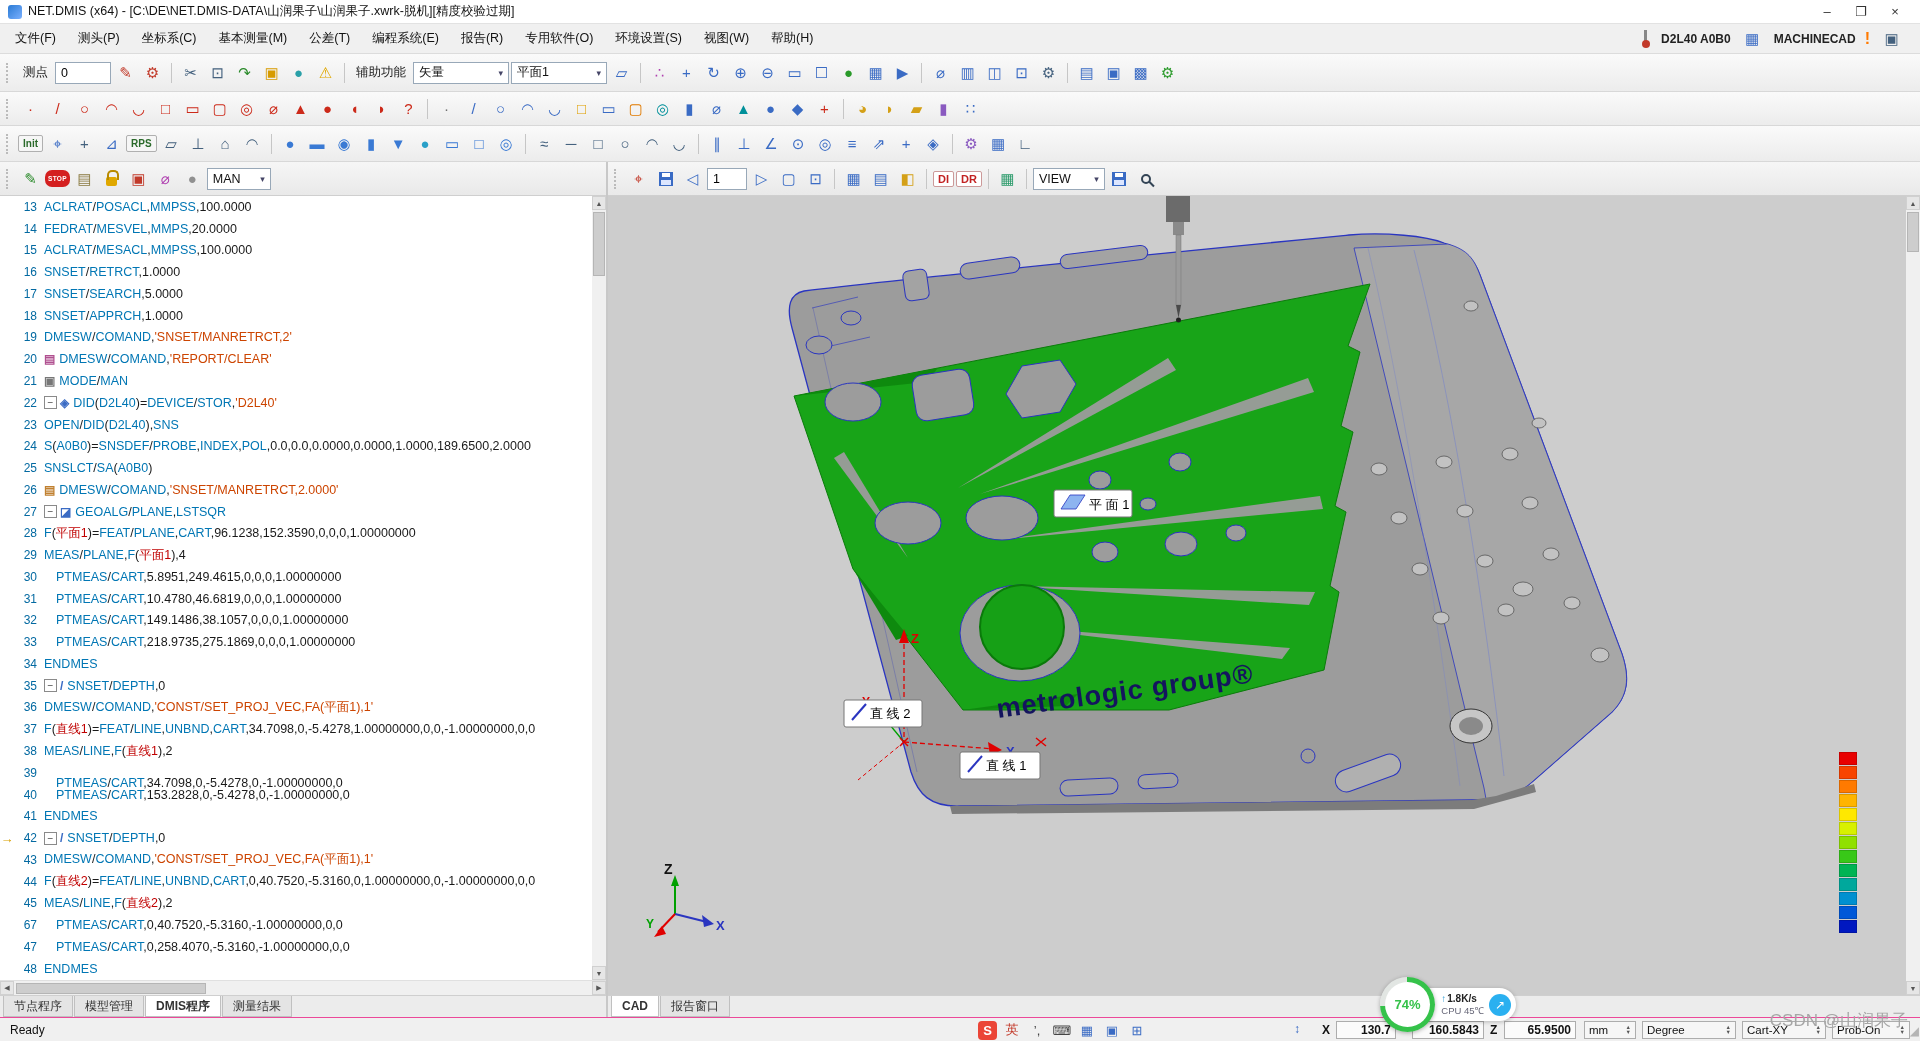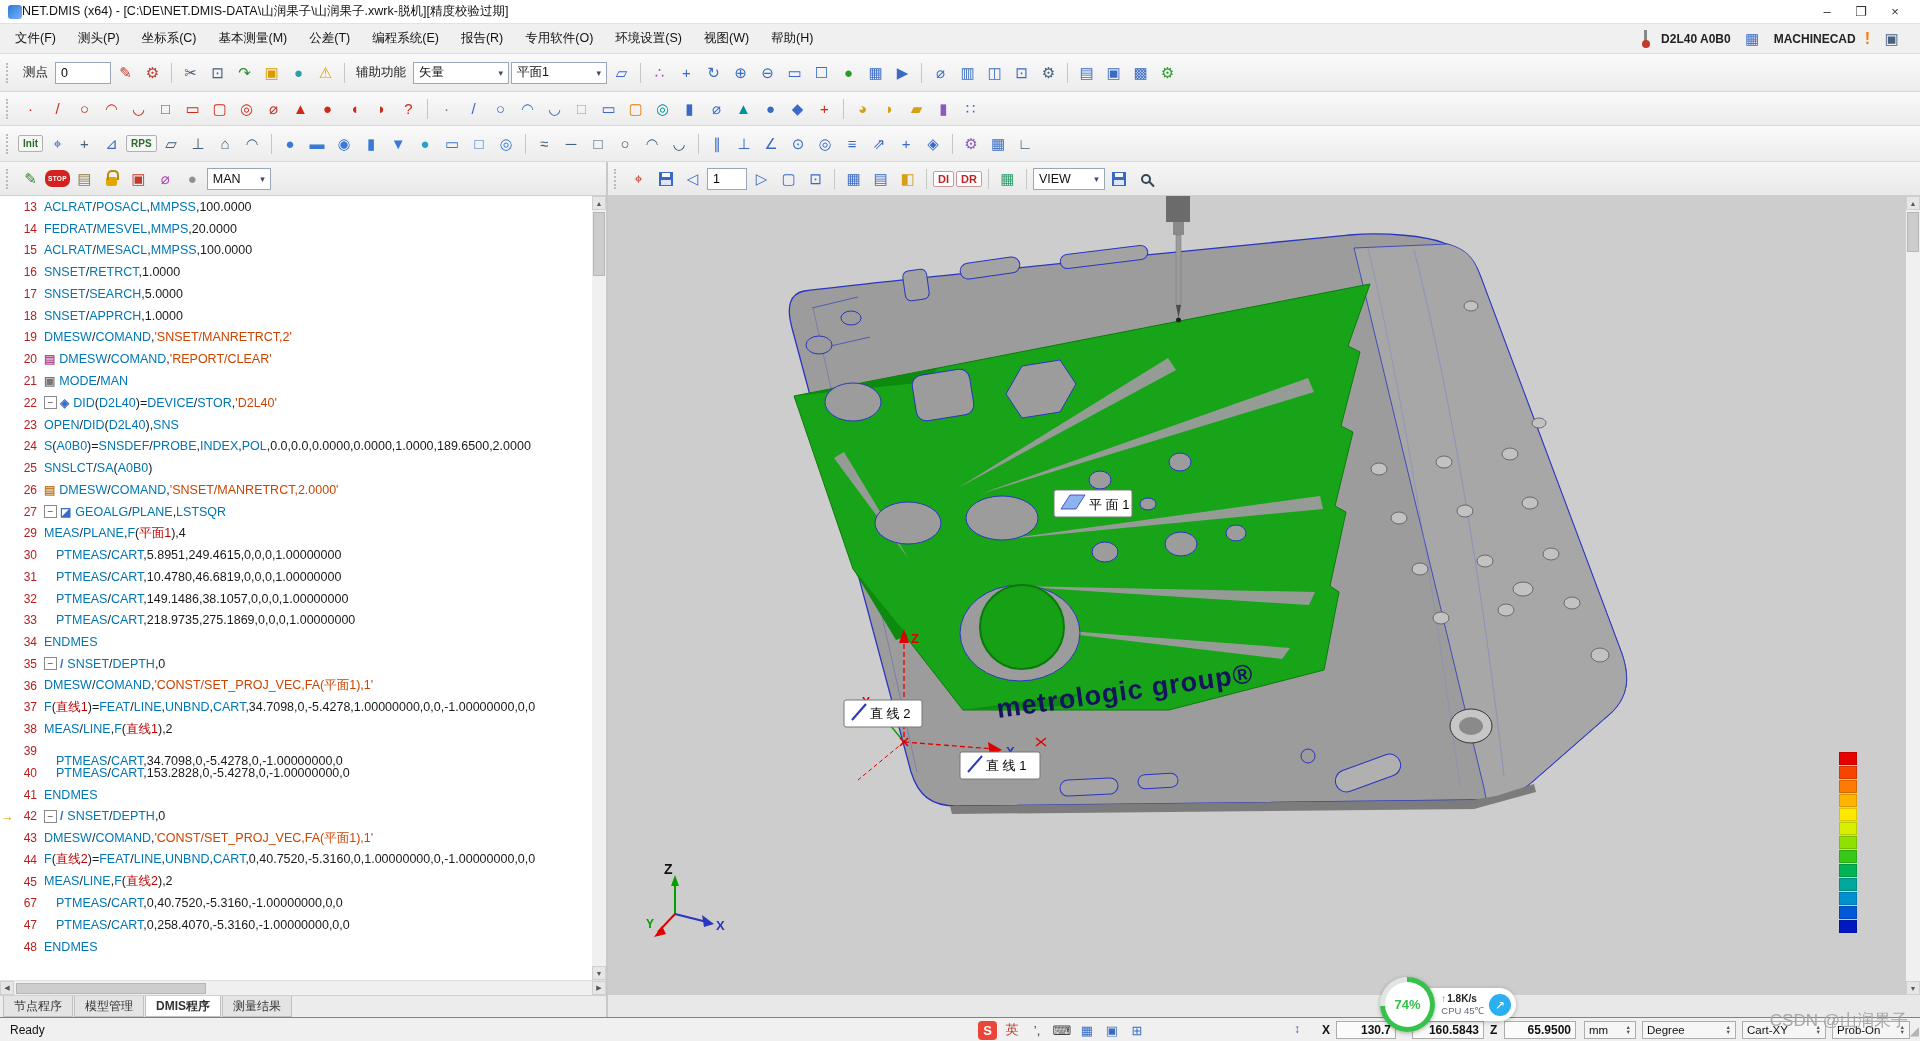--- a/index.html
+++ b/index.html
@@ -1,21 +1,21 @@
 <!DOCTYPE html>
 <html><head>
 <meta charset="utf-8">
 <style>
   *{box-sizing:border-box;margin:0;padding:0}
   html,body{width:1920px;height:1041px;overflow:hidden}
   body{font-family:"Liberation Sans",sans-serif;font-size:13px;background:#f0f0f0;color:#111}
   .app{position:relative;width:1920px;height:1041px;overflow:hidden;background:#f0f0f0}
 
   
-  .titlebar{height:24px;background:#fff;display:flex;align-items:center;padding:0 8px;border-bottom:1px solid #e2e2e2}
+  .titlebar{height:24px;background:#fff;display:flex;align-items:center;padding:0 8px;gap:6px;border-bottom:1px solid #e2e2e2}
   .appicon{width:14px;height:14px;border-radius:3px;background:linear-gradient(135deg,#2a7ad4,#7ab0ff);flex:none}
   .title{font-size:12.5px;color:#111;white-space:nowrap}
   .wctrls{margin-left:auto;display:flex}
   .wctrl{width:34px;text-align:center;color:#333;font-size:13px;cursor:default}
 
   
   .menubar{height:30px;display:flex;align-items:center;background:#f0f0f0;border-bottom:1px solid #dcdcdc;padding:0 4px}
   .mitem{padding:0 11px;height:22px;display:flex;align-items:center;font-size:12.5px;white-space:nowrap}
   .menu-right{margin-left:auto;display:flex;align-items:center;gap:9px;padding-right:12px}
   .mtext{font-size:12px;font-weight:bold;color:#222;white-space:nowrap}
@@ -48,21 +48,21 @@
   .main{display:flex;height:855px}
   .lpanel{width:608px;display:flex;flex-direction:column;background:#fff;border-right:2px solid #c8c8c8;flex:none}
   .rpanel{flex:1;display:flex;flex-direction:column;background:#e8e8e8;min-width:0}
   .lptb,.cadtb{height:34px;background:linear-gradient(#f6f6f6,#e9e9e9);border-bottom:1px solid #cfcfcf}
 
   
   .editor{display:flex;height:784px;background:#fff;overflow:hidden}
   .elines{flex:1;overflow:hidden}
   .code-line{height:21.77px;display:flex;align-items:center;white-space:nowrap}
   .exec-arrow{width:14px;flex:none;color:#d8a000;font-weight:bold;font-size:13px;text-align:center}
-  .lineno{width:30px;flex:none;text-align:right;padding-right:7px;color:#b91c1c;font-size:12px}
+  .lineno{width:30px;flex:none;text-align:right;padding-right:7px;color:#0369a1;font-size:12px}
   .extras{display:flex;align-items:center;flex:none}
   .fold{width:13px;height:13px;border:1px solid #8a8a8a;background:#fff;font-size:10px;line-height:11px;text-align:center;margin-right:3px;color:#444;flex:none}
   .gicon{font-size:12px;margin-right:4px;font-weight:bold;flex:none}
   .ctext{white-space:pre;font-size:12.5px;color:#1a1a1a}
   .tok-kw{color:#0076b4}
   .tok-str{color:#cc4400}
   .tok-cjk{color:#c00000}
   .vscroll{width:14px;background:#f0f0f0;display:flex;flex-direction:column;align-items:center;flex:none}
   .sarr{height:14px;width:14px;display:flex;align-items:center;justify-content:center;font-size:7px;color:#555;background:#e6e6e6;border:1px solid #d0d0d0;flex:none}
   .sthumb{width:12px;height:64px;background:#cdcdcd;border:1px solid #b5b5b5;margin-top:2px;flex:none}
@@ -385,20 +385,26 @@
               <span class="ctext"><span class="tok-kw">DMESW</span>/<span class="tok-kw">COMAND</span>,<span class="tok-str">'SNSET/MANRETRCT,2.0000'</span></span>
             </div>
             <div class="code-line">
               <span class="exec-arrow"></span>
               <span class="lineno">27</span>
               <span class="extras">
                 <span class="fold">−</span>
                 <span class="gicon" style="color: rgb(58, 107, 196);">◪</span>
               </span>
               <span class="ctext"><span class="tok-kw">GEOALG</span>/<span class="tok-kw">PLANE</span>,<span class="tok-kw">LSTSQR</span></span>
+            </div>
+            <div class="code-line">
+              <span class="exec-arrow"></span>
+              <span class="lineno">28</span>
+              <span class="extras"></span>
+              <span class="ctext"><span class="tok-kw">F</span>(<span class="tok-cjk">平面1</span>)=<span class="tok-kw">FEAT</span>/<span class="tok-kw">PLANE</span>,<span class="tok-kw">CART</span>,96.1238,152.3590,0,0,0,1.00000000</span>
             </div>
             <div class="code-line">
               <span class="exec-arrow"></span>
               <span class="lineno">29</span>
               <span class="extras"></span>
               <span class="ctext"><span class="tok-kw">MEAS</span>/<span class="tok-kw">PLANE</span>,<span class="tok-kw">F</span>(<span class="tok-cjk">平面1</span>),4</span>
             </div>
             <div class="code-line">
               <span class="exec-arrow"></span>
               <span class="lineno">30</span>
@@ -701,20 +707,24 @@
               <div style="background: rgb(0, 88, 216);"></div>
               <div style="background: rgb(0, 24, 192);"></div>
             </div>
         </div>
         <div class="vscroll">
           <span class="sarr">▲</span>
           <span class="sthumb" style="height:40px"></span>
           <span class="sarr send">▼</span>
         </div>
       </div>
+      <div class="ptabs" id="cad-tabs">
+          <span class="ptab active">CAD</span>
+          <span class="ptab">报告窗口</span>
+        </div>
     </div>
   </div>
 
   <div class="statusbar">
     <span class="sb-ready">Ready</span>
     <div class="sb-ime" id="sb-ime">
         <span class="imeic sogou">S</span>
         <span class="imeic" style="color: rgb(194, 58, 42);">英</span>
         <span class="imeic" style="color: rgb(68, 68, 68);">’,</span>
         <span class="imeic" style="color: rgb(68, 68, 68);">⌨</span>

